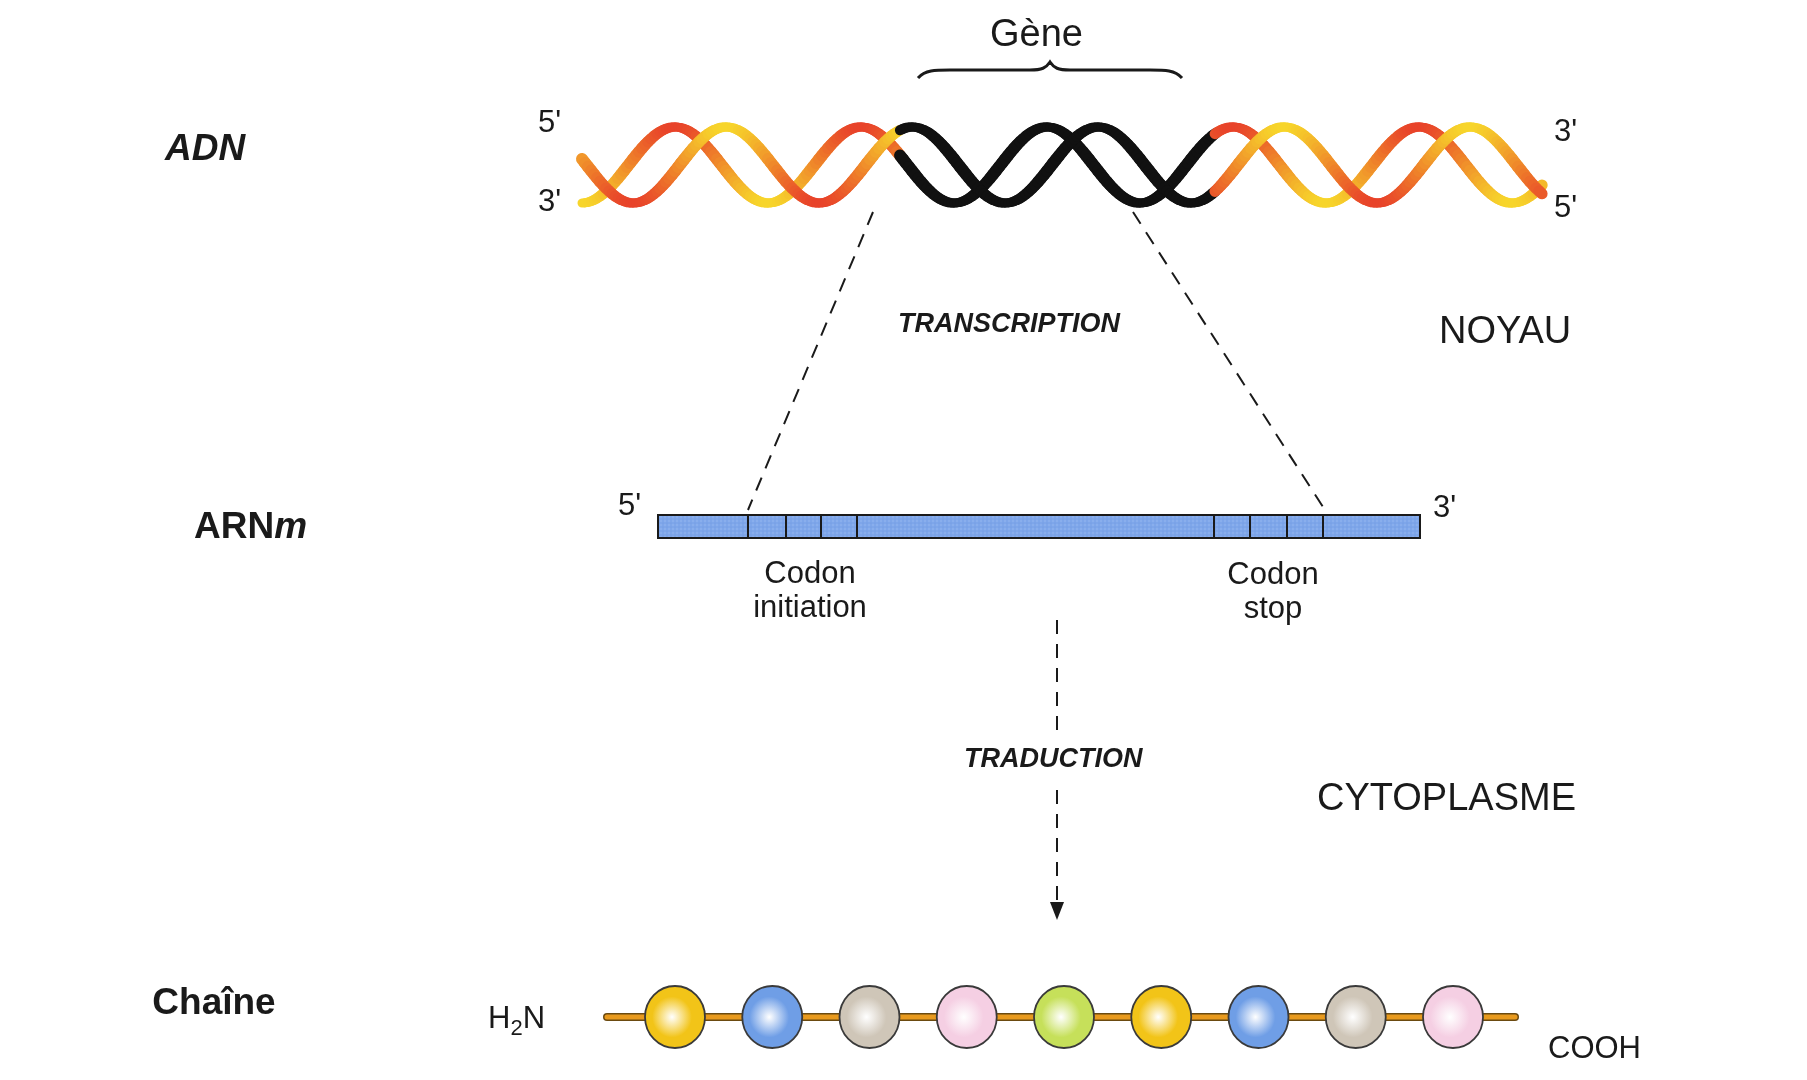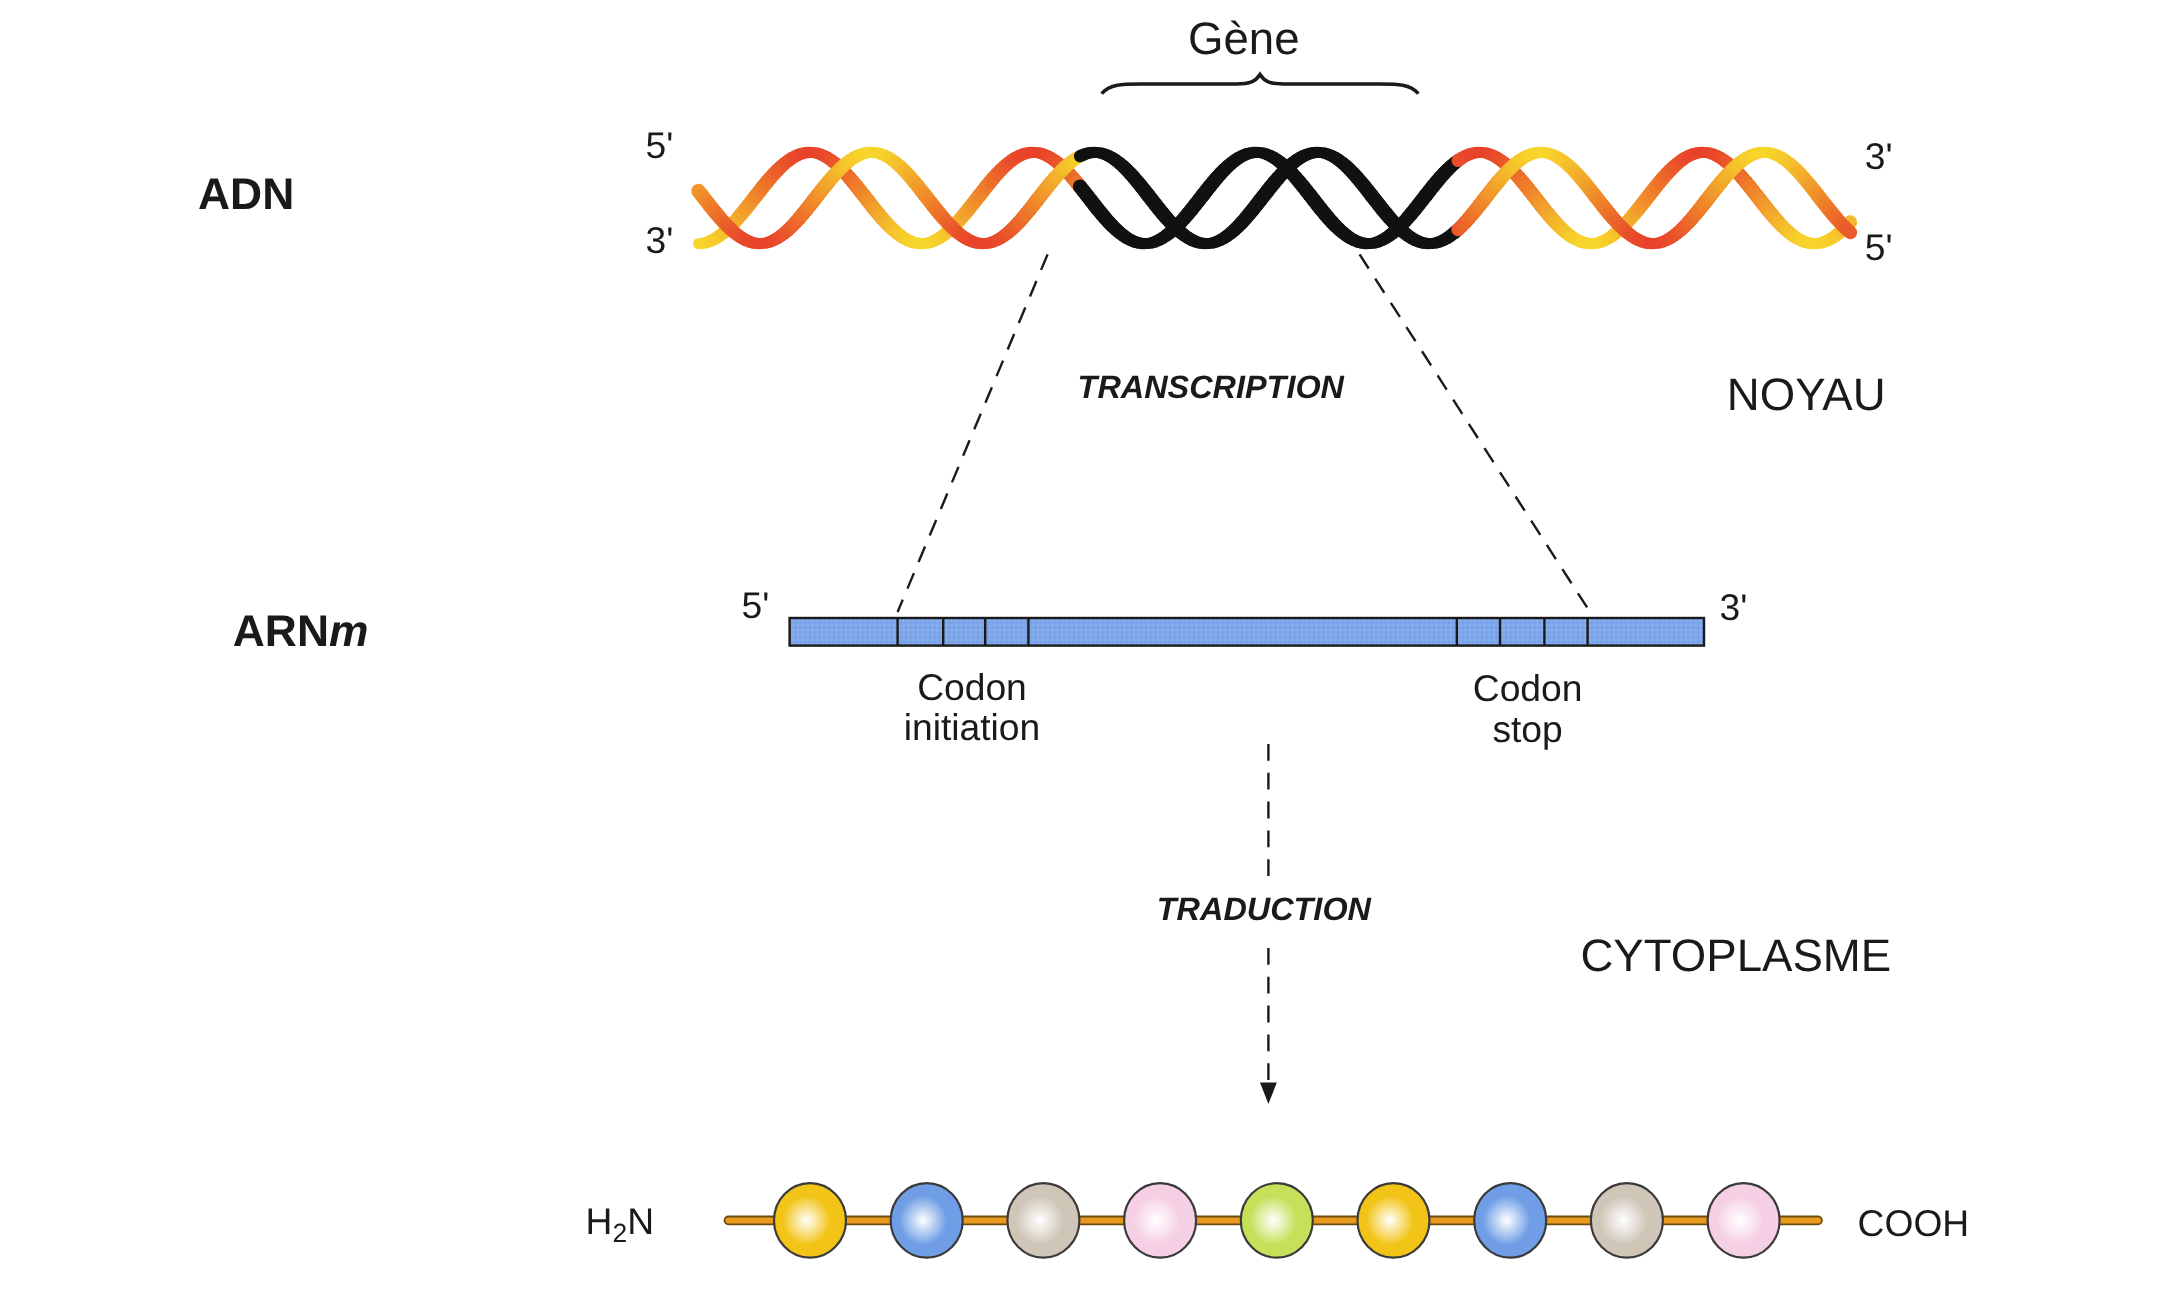--- a/index.html
+++ b/index.html
@@ -760,27 +760,28 @@
       <ellipse cx="1064" cy="1017" rx="30" ry="31" fill="url(#aaGrad4)" stroke="#3a3a3a" stroke-width="1.8"></ellipse>
       <ellipse cx="1161.25" cy="1017" rx="30" ry="31" fill="url(#aaGrad5)" stroke="#3a3a3a" stroke-width="1.8"></ellipse>
       <ellipse cx="1258.5" cy="1017" rx="30" ry="31" fill="url(#aaGrad6)" stroke="#3a3a3a" stroke-width="1.8"></ellipse>
       <ellipse cx="1355.75" cy="1017" rx="30" ry="31" fill="url(#aaGrad7)" stroke="#3a3a3a" stroke-width="1.8"></ellipse>
       <ellipse cx="1453" cy="1017" rx="30" ry="31" fill="url(#aaGrad8)" stroke="#3a3a3a" stroke-width="1.8"></ellipse>
     </g>
 </svg>
 
 <div class="lbl" style="left:990px; top:14px; font-weight:normal; font-size:38px;">Gène</div>
 
-<div class="lbl row-title" style="left:165px; top:143px;">ADN</div>
+<div class="lbl row-title" style="left:165px; top:129px;font-style:italic;">ADN</div>
 
 <div class="lbl row-title" style="left:146px; top:507px;margin-left:48px;">
   <span>ARN</span><span style="font-style:italic;">m</span>
 </div>
 
 <div class="lbl row-title" style="left:55px; top:978px; width:318px; line-height:1.3;">
+  <div>Chaîne</div>
 </div>
 
 <div class="lbl end" style="left:538px; top:106px;">5'</div>
 <div class="lbl end" style="left:538px; top:185px;">3'</div>
 <div class="lbl end" style="left:1554px; top:115px;">3'</div>
 <div class="lbl end" style="left:1554px; top:191px;">5'</div>
 
 <div class="lbl process" style="left:898px; top:310px;">TRANSCRIPTION</div>
 <div class="lbl compart" style="left:1439px; top:311px;">NOYAU</div>
 
@@ -795,13 +796,13 @@
   <div>Codon</div>
   <div>stop</div>
 </div>
 
 <div class="lbl process" style="left:964px; top:745px;">TRADUCTION</div>
 <div class="lbl compart" style="left:1317px; top:778px;">CYTOPLASME</div>
 
 <div class="lbl end" style="left:488px; top:1002px;">
   <span>H</span><sub style="font-size:22px;">2</sub><span>N</span>
 </div>
-<div class="lbl end" style="left:1548px; top:1004px;">COOH</div>
+<div class="lbl end" style="left:1548px; top:1032px;">COOH</div>
 
 </body></html>

